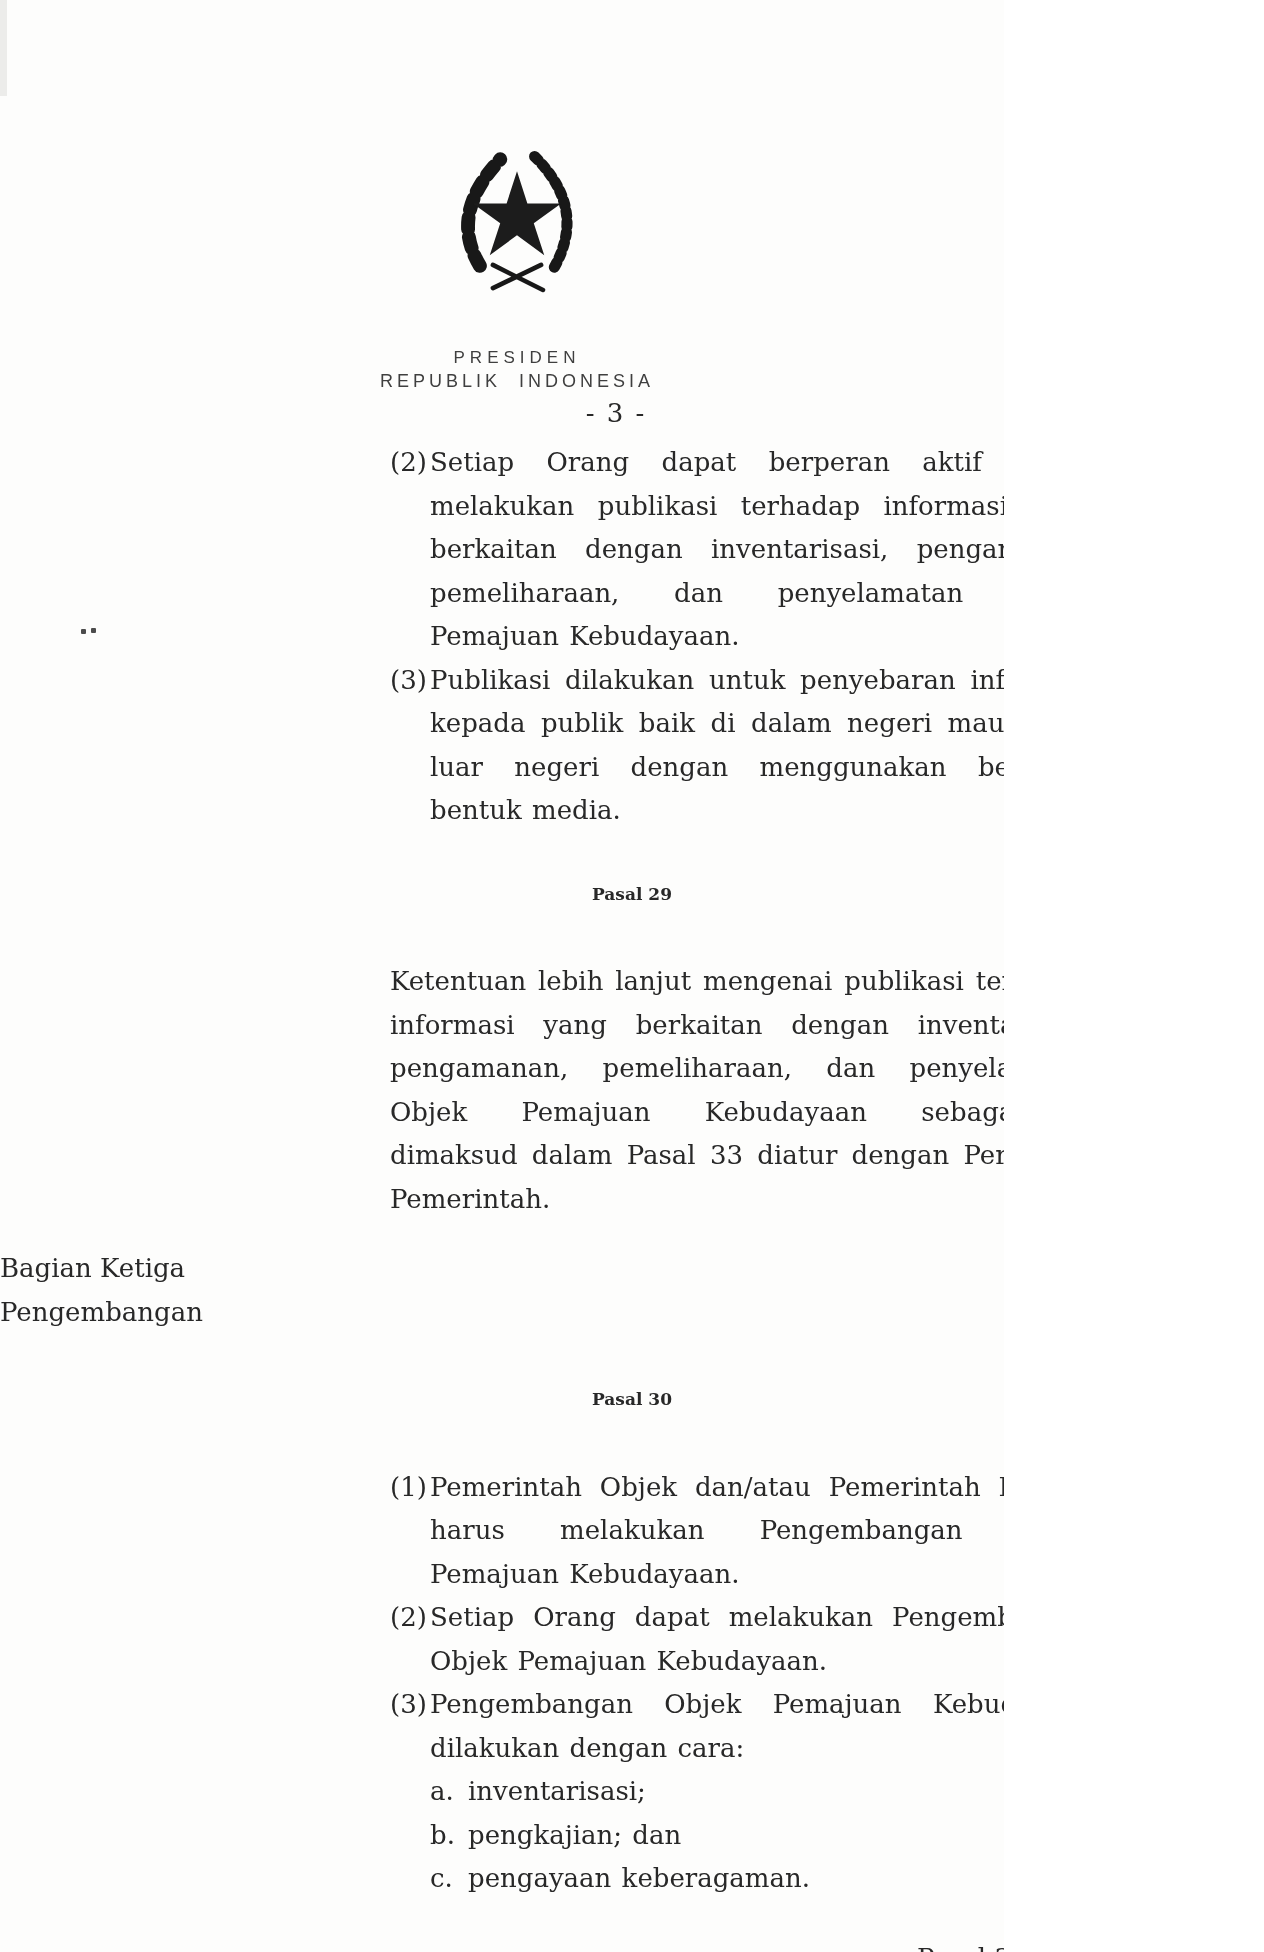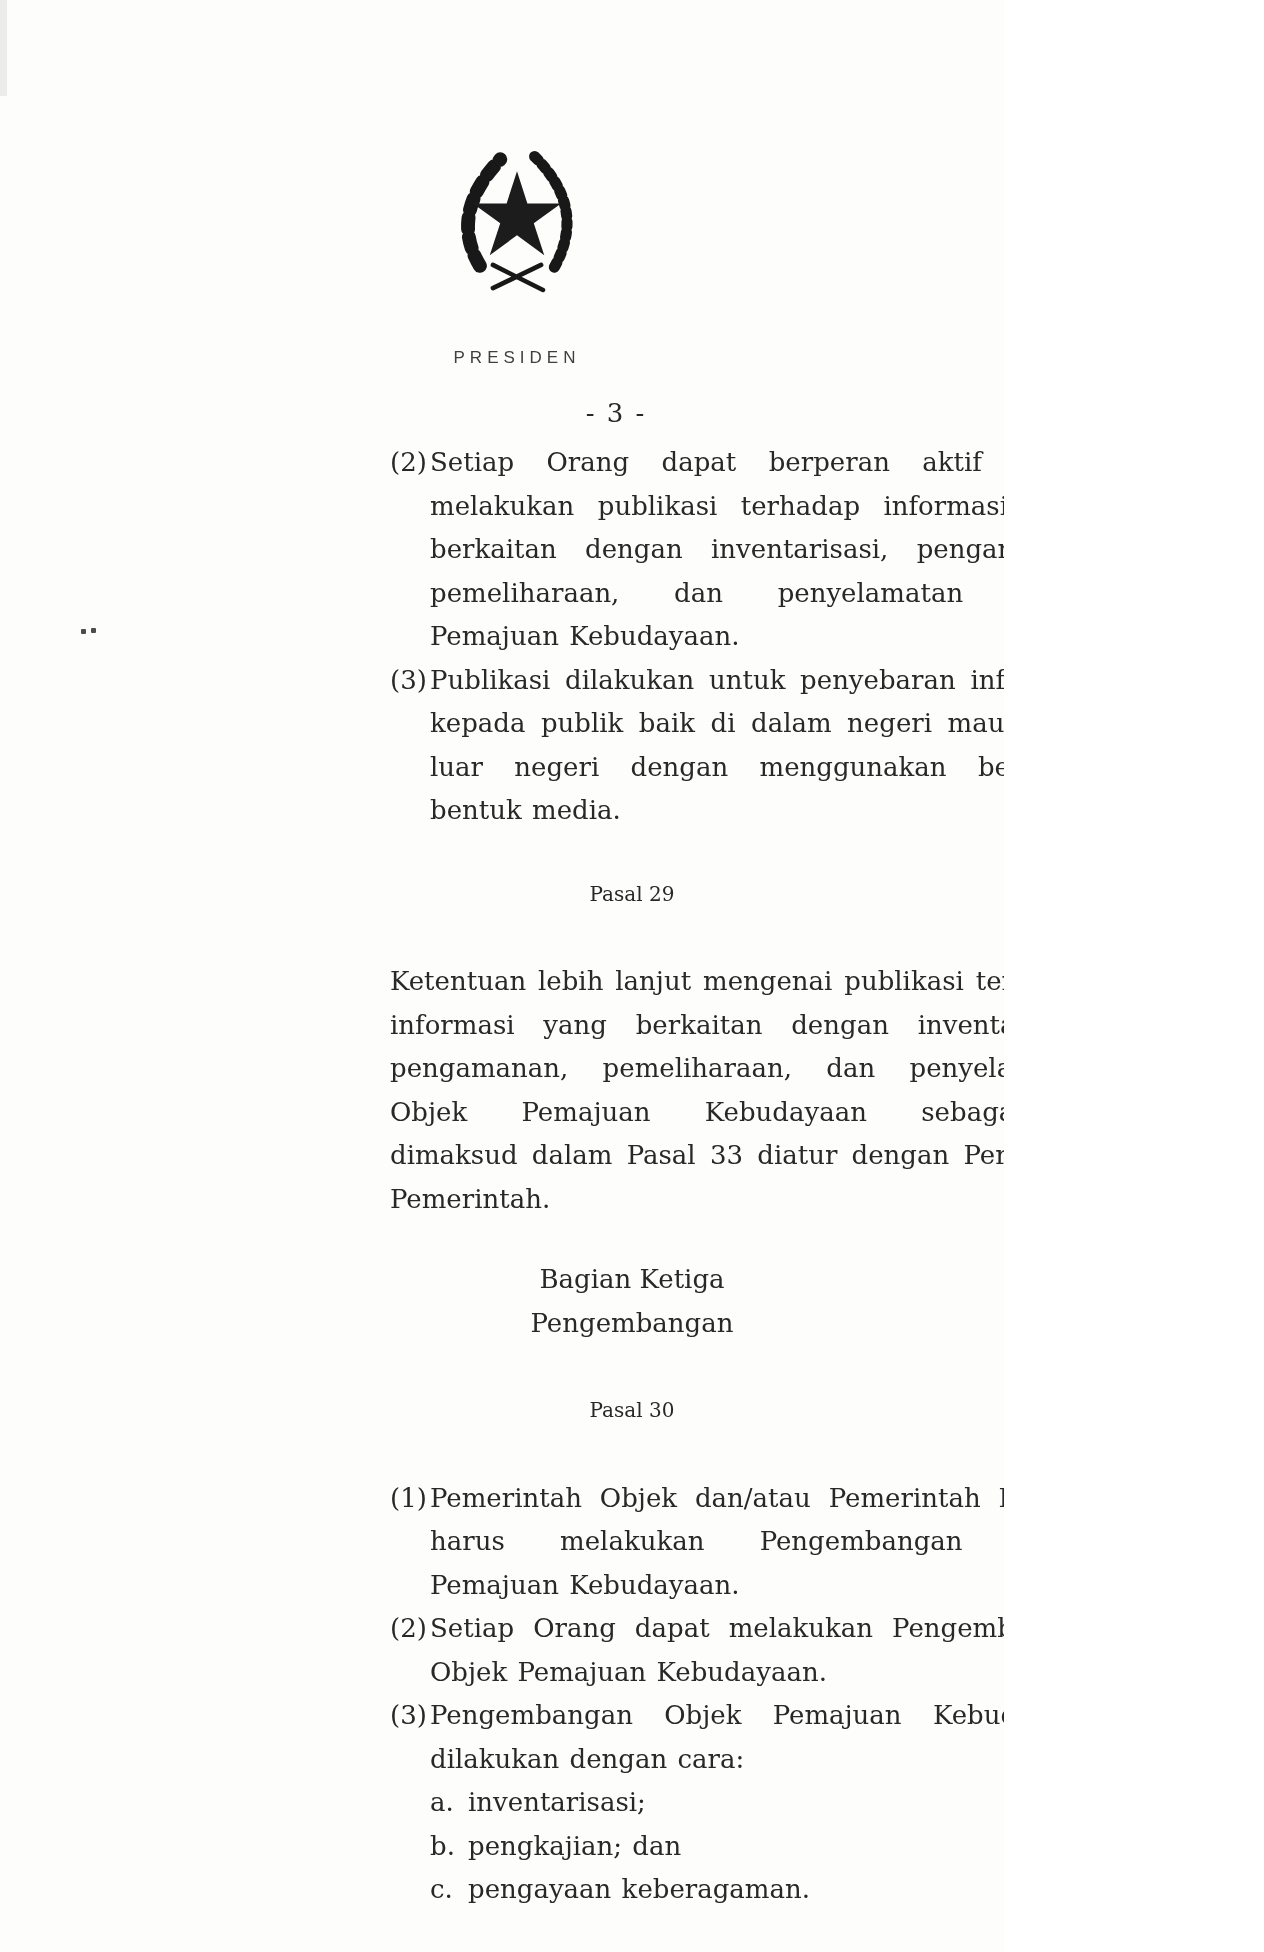--- a/index.html
+++ b/index.html
@@ -78,27 +78,27 @@
     margin-left: 390px;
     width: 705px;
     text-align: justify;
     text-align-last: left;
     word-spacing: 2px;
   }
   .heading {
     margin: 40px 0 44px;
     width: 1264px;
     text-align: center;
-    font-size: 20px;
-    font-weight: normal;
+    font-size: 17px;
+    font-weight: bold;
   }
   .heading-pair {
-    margin: 37px 0 44px;
+    margin: 26px 0 44px;
     width: 1264px;
-    text-align: center;
+    text-align: left;
   }
   .heading-pair div { font-size: 26px; }
   .subitem { display: flex; text-align: left; }
   .subletter { flex: 0 0 38px; }
   .subtext { flex: 1; }
   .footer-note {
     margin: 36px 0 0 390px;
     width: 705px;
     text-align: right;
     padding-right: 18px;
@@ -131,20 +131,21 @@
 
       <path d="M 42 128 Q 8 72 64 13" fill="none" stroke="#181818" stroke-width="15" stroke-dasharray="12.5 8.5" stroke-linecap="round"></path>
 
       <path d="M 101 10 Q 158 66 122 130" fill="none" stroke="#181818" stroke-width="12" stroke-dasharray="5.5 6" stroke-linecap="round"></path>
 
       <path d="M 56 152 L 108 127 M 56 127 L 110 154" fill="none" stroke="#181818" stroke-width="5" stroke-linecap="round"></path>
 
       <polygon points="82,26 93.2,60.6 129.6,60.6 100.1,81.9 111.4,116.5 82,95 52.6,116.5 63.9,81.9 34.4,60.6 70.8,60.6" fill="#1c1c1c"></polygon>
     </svg>
     <div class="lh-title">PRESIDEN</div>
+    <div class="lh-subtitle">REPUBLIK INDONESIA</div>
   </header>
 
   <div class="pagenum">- 3 -</div>
 
   <main class="content">
 
     <div class="item">
       <span class="num">(2)</span>
       <div class="itext">Setiap Orang dapat berperan aktif dalam melakukan publikasi terhadap informasi yang berkaitan dengan inventarisasi, pengamanan, pemeliharaan, dan penyelamatan Objek Pemajuan Kebudayaan.</div>
     </div>

